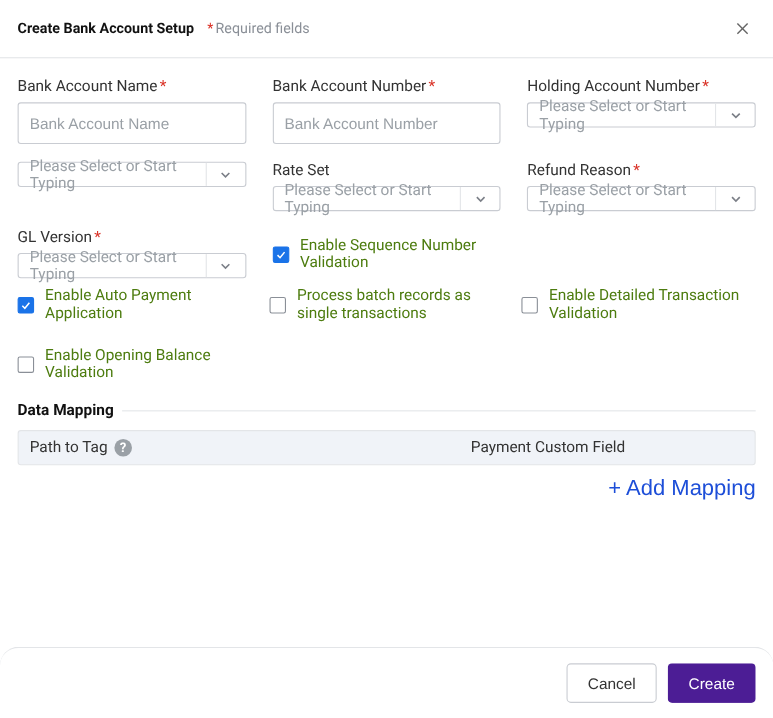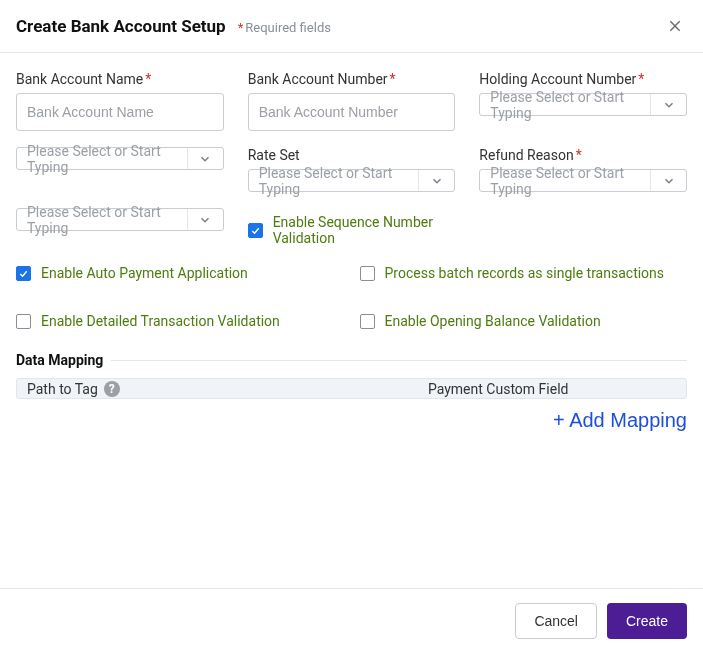--- a/index.html
+++ b/index.html
@@ -18,21 +18,21 @@
       justify-content: space-between;
       padding: 14px 16px;
       border-bottom: 1px solid #e3e5e8;
     }
     .title-wrap {
       display: flex;
       align-items: baseline;
       gap: 12px;
     }
     .modal-title {
-      font-size: 17px;
+      font-size: 13px;
       font-weight: 700;
       color: #111;
     }
     .required-hint {
       font-size: 13px;
       color: #8a8f97;
     }
     .required-hint .asterisk {
       color: #d93025;
       margin-right: 2px;
@@ -145,21 +145,21 @@
       height: 1px;
       background: #e3e5e8;
     }
     .table-head {
       margin-top: 10px;
       background: #f0f3f8;
       border: 1px solid #e3e5e8;
       border-radius: 3px;
       display: flex;
       align-items: center;
-      height: 21px;
+      height: 32px;
       padding: 0 10px;
     }
     .th {
       font-size: 14px;
       color: #333;
     }
     .th-left {
       flex: 1;
       display: flex;
       align-items: center;
@@ -197,20 +197,21 @@
       position: absolute;
       bottom: 0;
       left: 0;
       right: 0;
       border-top: 1px solid #e3e5e8;
       padding: 14px 16px;
       display: flex;
       justify-content: flex-end;
       gap: 10px;
       background: #fff;
+      border-radius: 17px;
     }
     .btn {
       height: 36px;
       padding: 0 18px;
       border-radius: 4px;
       font-size: 14px;
       cursor: pointer;
       border: 1px solid transparent;
       display: inline-flex;
       align-items: center;
@@ -221,21 +222,21 @@
       border-color: #c9ccd2;
       color: #333;
     }
     .btn-primary {
       background: #4c1d95;
       color: #fff;
     }
     
     .checks-grid {
       display: grid;
-      grid-template-columns: 1fr 1fr;
+      grid-template-columns: 1fr 1fr 1fr;
       column-gap: 24px;
       row-gap: 14px;
       margin-top: 2px;
       gap: 16px;
     }
   </style>
 </head>
 <body>
 
 <div class="modal-header">
@@ -302,20 +303,21 @@
         <span class="select-value">Please Select or Start Typing</span>
         <div class="select-caret">
             <svg viewBox="0 0 24 24" fill="none" stroke="currentColor" stroke-width="2.5">
               <polyline points="6 9 12 15 18 9"></polyline>
             </svg>
           </div>
       </div>
     </div>
 
     <div class="form-group">
+      <label class="field-label"><span>GL Version</span><span class="req">*</span></label>
       <div class="select-box">
         <span class="select-value">Please Select or Start Typing</span>
         <div class="select-caret">
             <svg viewBox="0 0 24 24" fill="none" stroke="currentColor" stroke-width="2.5">
               <polyline points="6 9 12 15 18 9"></polyline>
             </svg>
           </div>
       </div>
     </div>
     <div class="checkbox-row" style="align-self:end;margin-bottom:6px;">

